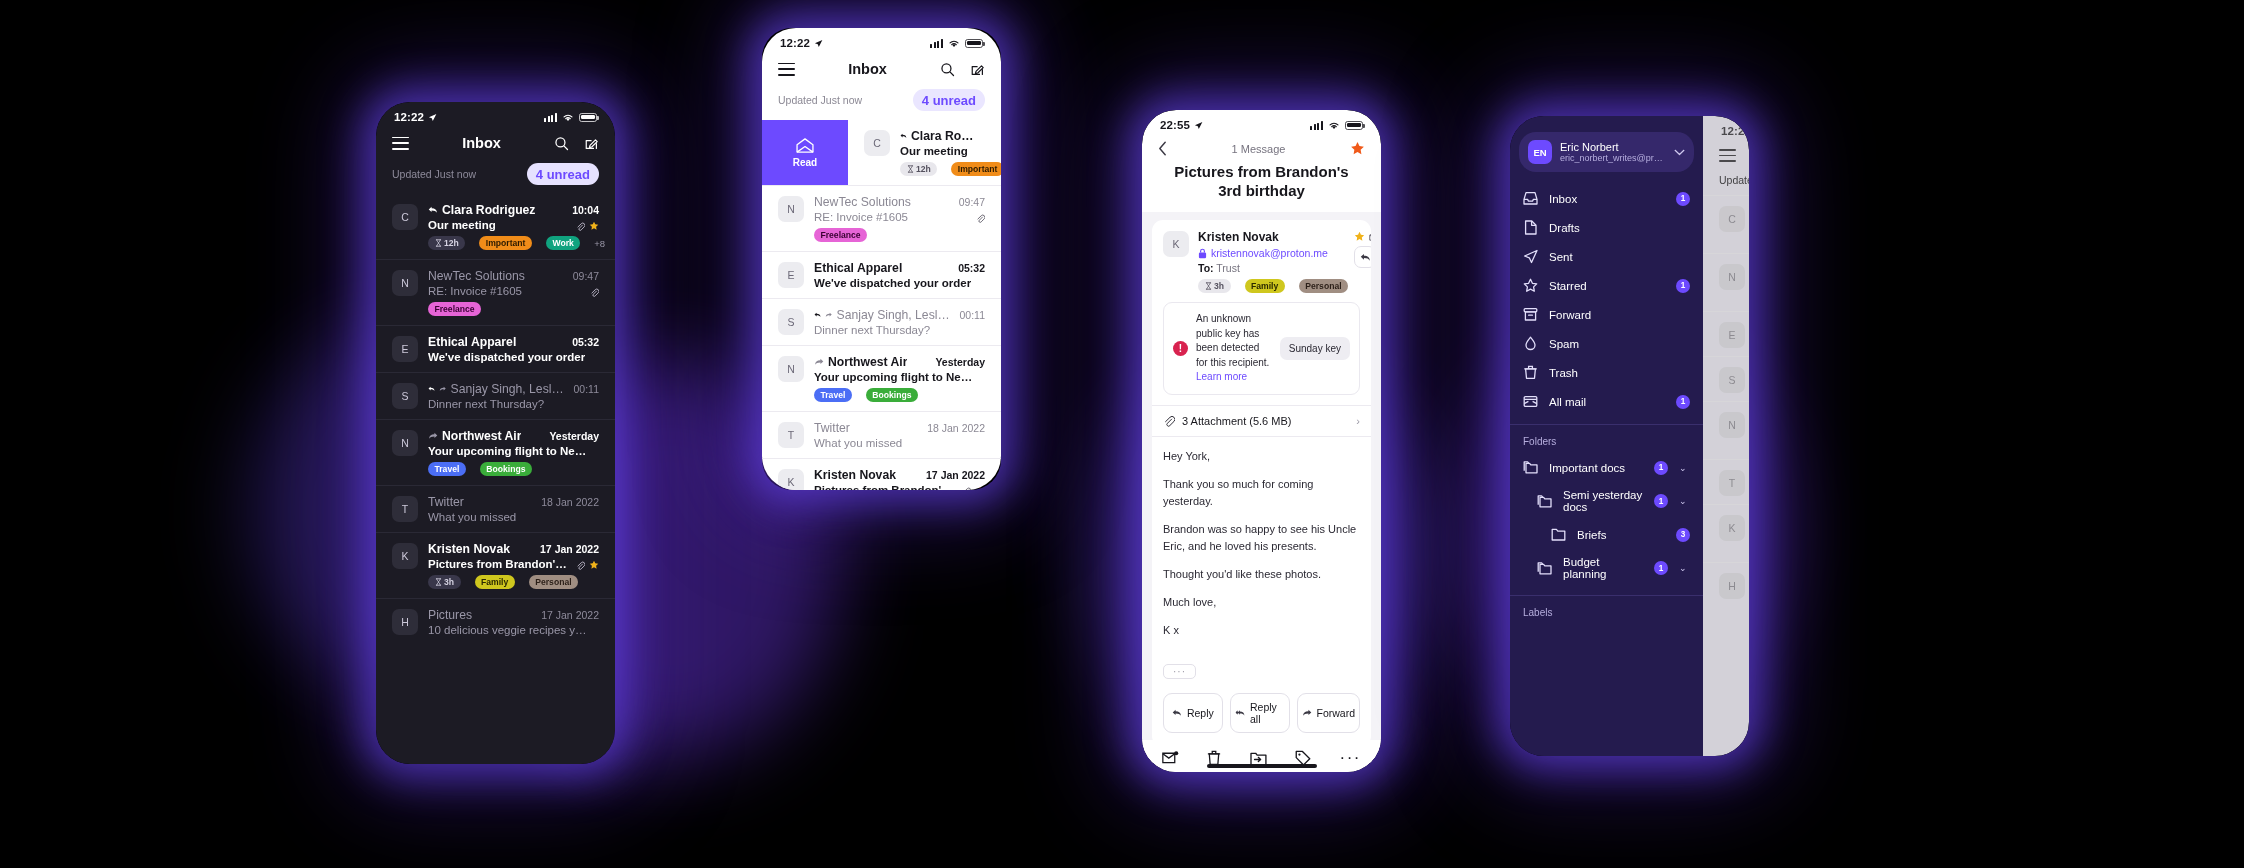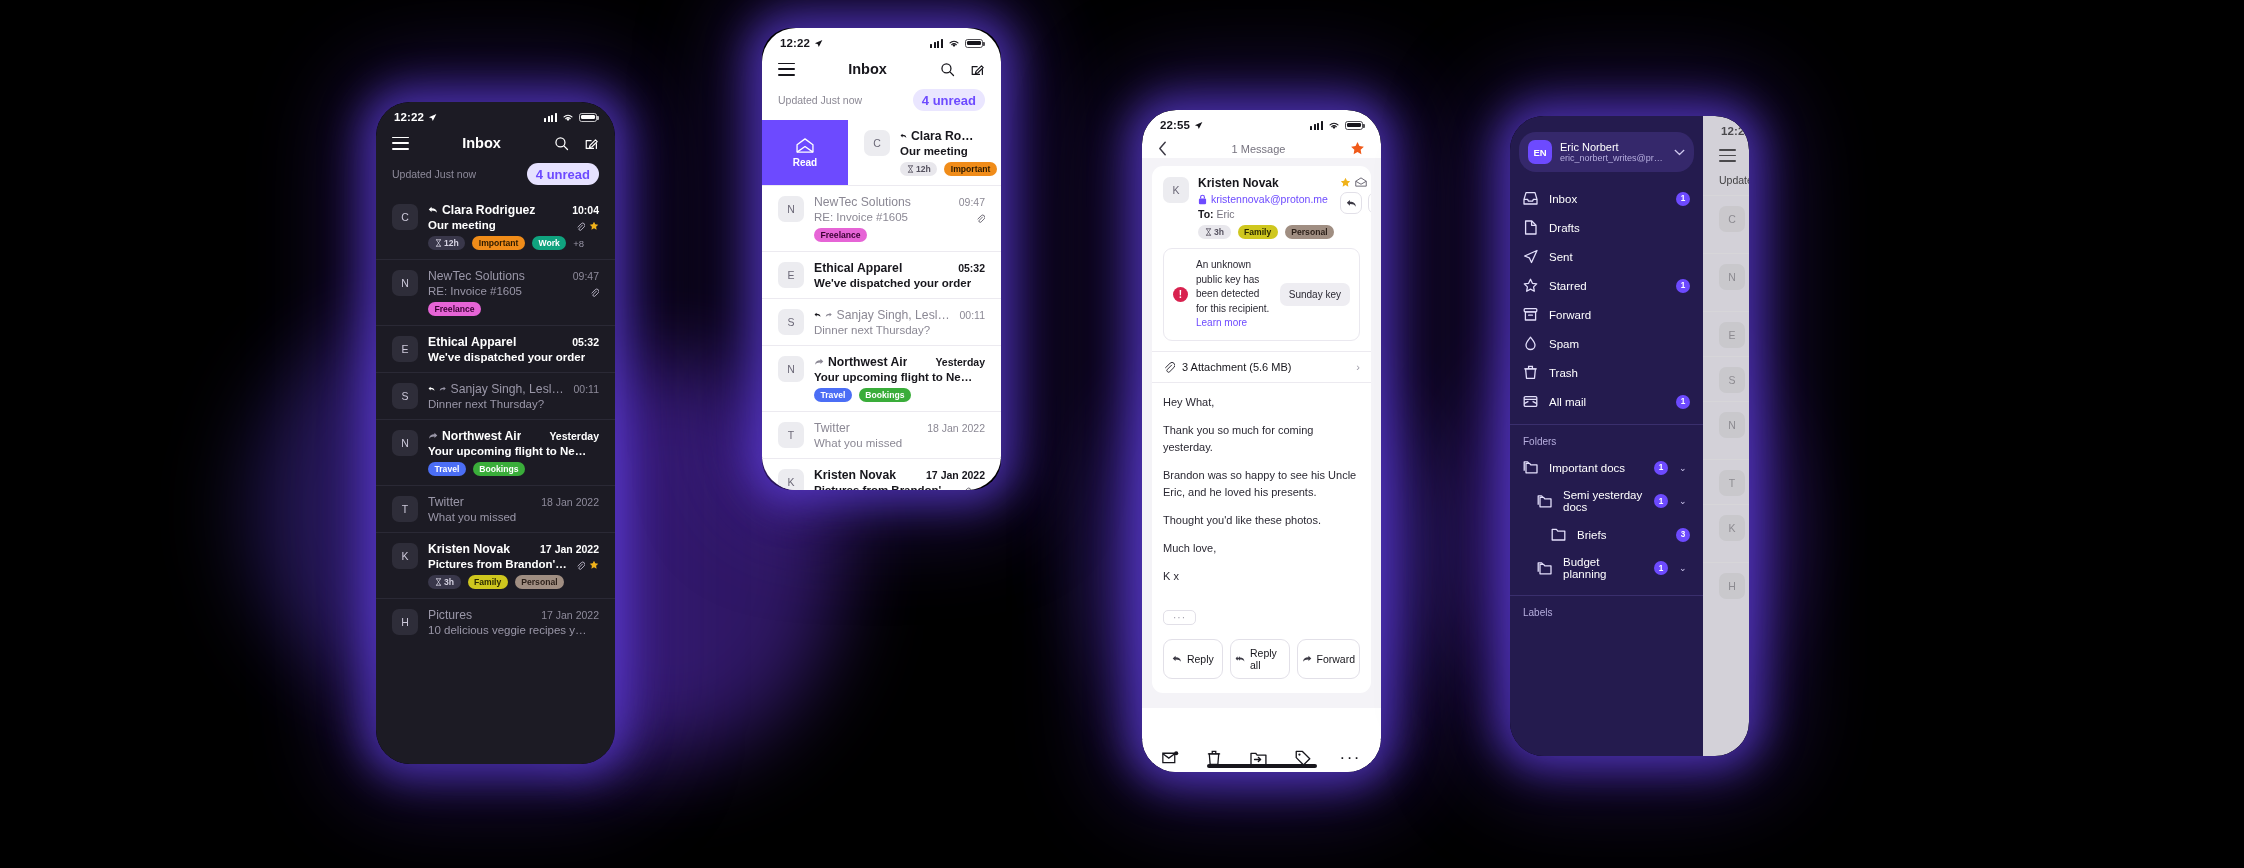--- a/index.html
+++ b/index.html
@@ -78,21 +78,21 @@
   .dark .avatar { background:#2e2d39; color:#cdc9da; }
   .light .avatar { background:#ececf0; color:#6b6877; }
   .rowbody { flex:1; min-width:0; }
   .r1 { display:flex; align-items:center; justify-content:space-between; gap:8px; }
   .sender { font-size:12.2px; display:flex; align-items:center; gap:4px; min-width:0;}
   .sender .nm { overflow:hidden; text-overflow:ellipsis; white-space:nowrap; }
   .time { font-size:10.5px; flex:none; }
   .r2 { display:flex; align-items:flex-end; justify-content:space-between; gap:8px; margin-top:2px;}
   .subject { font-size:11.5px; overflow:hidden; text-overflow:ellipsis; white-space:nowrap; }
   .r2icons { display:flex; align-items:center; gap:4px; flex:none; }
-  .tags { display:flex; align-items:center; gap:7px; margin-top:5px; flex-wrap:nowrap; }
+  .tags { display:flex; align-items:center; gap:14px; margin-top:5px; flex-wrap:nowrap; }
   .tag { font-size:8.6px; font-weight:700; border-radius:9px; padding:2px 6.5px; white-space:nowrap; }
   .tag.expiry { display:flex; align-items:center; gap:2.5px; }
   .plus { font-size:9.5px; }
 
   .unread .sender, .unread .subject { font-weight:700; }
   .dark .unread .sender, .dark .unread .subject, .dark .unread .time { color:#fff; }
   .dark .read .sender, .dark .read .subject { color:#9a97a8; }
   .dark .read .time { color:#8e8b9b; }
   .dark .unread .time { color:#fff; font-weight:700;}
   .dark .plus { color:#9a97a8; }
@@ -673,39 +673,40 @@
       <div class="msg-nav">
         <svg width="9" height="15" viewBox="0 0 10 16">
           <path d="M8 1L2 8l6 7" stroke="#3b3944" stroke-width="1.6" fill="none" stroke-linecap="round" stroke-linejoin="round"></path>
           </svg>
         <span class="ctr">1 Message</span>
         <svg width="15" height="15" viewBox="0 0 20 20">
           <path d="M10 1.3l2.6 5.4 5.9.8-4.3 4.1 1 5.9L10 14.7 4.8 17.5l1-5.9L1.5 7.5l5.9-.8z" fill="#f05a1a"></path>
           </svg>
       </div>
 
+      <div class="msg-title">Pictures from Brandon's 3rd birthday</div>
 
       <div class="msg-scroll" style="height:calc(100% - 112px); overflow:hidden;">
         <div class="msg-card">
 
           <div class="msg-head">
             <div class="avatar" style="background:#ececf0;color:#6b6877;">K</div>
             <div class="mh-right">
               <div class="mh-top">
                 <div>
                   <div class="mh-name">Kristen Novak</div>
                   <div class="mh-email">
                     <svg width="9" height="11" viewBox="0 0 10 12">
                       <rect x="1" y="5" width="8" height="6.3" rx="1.4" fill="#6d4aff"></rect>
                       <path d="M2.9 5V3.4a2.1 2.1 0 014.2 0V5" stroke="#6d4aff" stroke-width="1.3" fill="none"></path>
                       </svg>
                     <span>kristennovak@proton.me</span>
                   </div>
                   <div class="mh-to"><b>To:</b>
-                    <span>Eric</span></div>
+                    <span>Trust</span></div>
                   <div class="tags" id="p3tags">
                       <span class="tag expiry" style="background:#e8e7ec;color:#55525f;">
                         <svg width="7" height="8" viewBox="0 0 8 10">
                           <path d="M1.3 1h5.4M1.3 9h5.4M1.8 1c0 2 2.2 3 2.2 4s-2.2 2-2.2 4M6.2 1c0 2-2.2 3-2.2 4s2.2 2 2.2 4" stroke="#55525f" stroke-width="1" fill="none" stroke-linecap="round"></path>
                         </svg>
                         <span>3h</span>
                       </span>
                       <span class="tag" style="background:#cfc71e;color:#2b2900;">Family</span>
                       <span class="tag" style="background:#a08e82;color:#2b1f18;">Personal</span>
                     </div>
@@ -745,21 +746,21 @@
 
           <div class="attach-row">
             <svg width="12" height="12" viewBox="0 0 16 16">
               <path d="M11.5 5.5L6 11a2.2 2.2 0 103.1 3.1l5.6-5.6a3.8 3.8 0 10-5.4-5.4L3.4 8.9" stroke="#2b2933" stroke-width="1.3" fill="none" stroke-linecap="round"></path>
               </svg>
             <span>3 Attachment (5.6 MB)</span>
             <span class="chev">›</span>
           </div>
 
           <div class="msg-body" id="p3body">
-              <p>Hey What,</p>
+              <p>Hey York,</p>
               <p>Thank you so much for coming yesterday.</p>
               <p>Brandon was so happy to see his Uncle Eric, and he loved his presents.</p>
               <p>Thought you'd like these photos.</p>
               <p>Much love,</p>
               <p>K x</p>
             </div>
 
           <div style="padding:0 11px 4px 11px;">
             <span class="dots-btn">···</span>
           </div>

